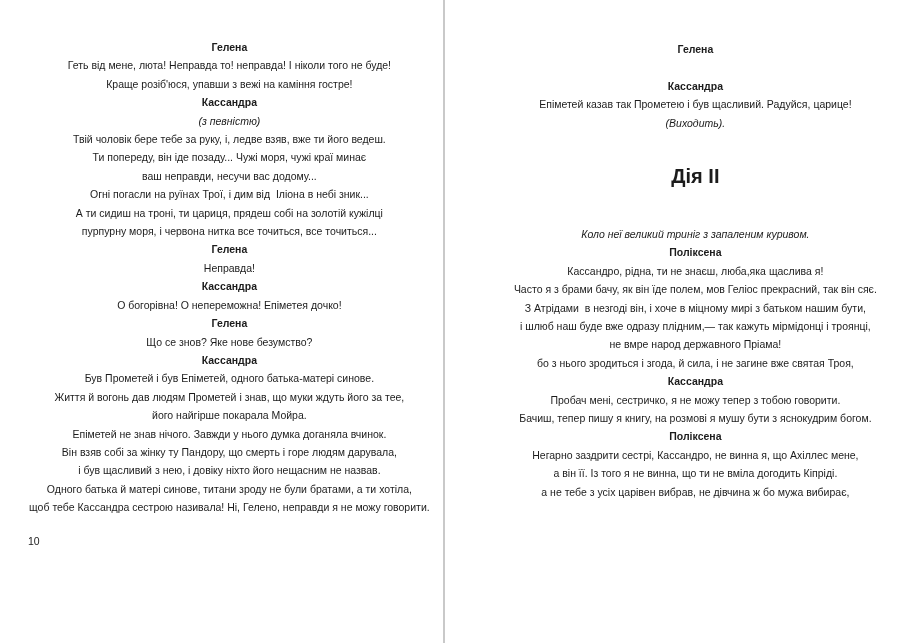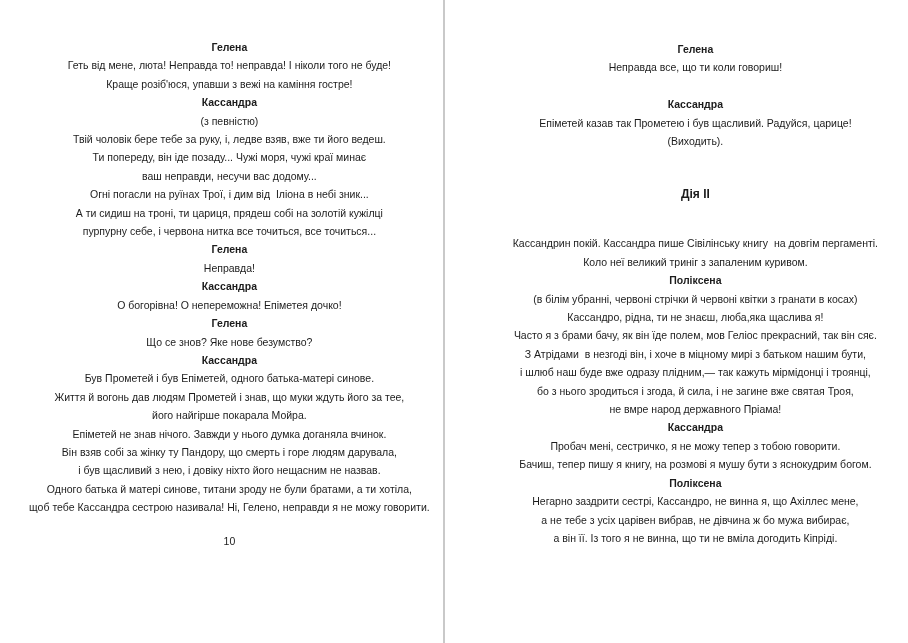--- a/index.html
+++ b/index.html
@@ -20,47 +20,47 @@
   .divider{width:2px;height:643px;background:var(--divider);flex-shrink:0;}
   .page-right{width:455px;padding:40px 6px 0 60px;}
   .line{
     text-align:center;
     font-size:10.5px;
     line-height:18.4px;
     white-space:pre;
     color:var(--text);
   }
   .line.name{font-weight:700;}
-  .line.stage{}
+  .line.stage{font-style:italic;}
   .line.heading{
-    font-size:12px;font-weight:700;line-height:20px;
-    margin:34px 0 30px 0;
+    font-size:20px;font-weight:700;line-height:20px;
+    margin:34px 0 39px 0;
   }
   .line.blank{height:18.4px;}
   .page-number{
-    text-align:center;font-size:10.5px;margin-top:18px;color:var(--text);
+    text-align:left;font-size:10.5px;margin-top:18px;color:var(--text);
   }
 </style>
 </head>
 <body>
 
 <div class="viewer">
   <div class="page page-left">
     <div class="page-content">
         <div class="line name">Гелена</div>
         <div class="line dialogue">Геть від мене, люта! Неправда то! неправда! І ніколи того не буде!</div>
         <div class="line dialogue">Краще розіб'юся, упавши з вежі на каміння гостре!</div>
         <div class="line name">Кассандра</div>
         <div class="line stage">(з певністю)</div>
         <div class="line dialogue">Твій чоловік бере тебе за руку, і, ледве взяв, вже ти його ведеш.</div>
         <div class="line dialogue">Ти попереду, він іде позаду... Чужі моря, чужі краї минає</div>
         <div class="line dialogue">ваш неправди, несучи вас додому...</div>
         <div class="line dialogue">Огні погасли на руїнах Трої, і дим від  Іліона в небі зник...</div>
         <div class="line dialogue">А ти сидиш на троні, ти цариця, прядеш собі на золотій кужілці</div>
-        <div class="line dialogue">пурпурну себе, і червона нитка все точиться, все точиться...</div>
+        <div class="line dialogue">пурпурну моря, і червона нитка все точиться, все точиться...</div>
         <div class="line name">Гелена</div>
         <div class="line dialogue">Неправда!</div>
         <div class="line name">Кассандра</div>
         <div class="line dialogue">О богорівна! О непереможна! Епіметея дочко!</div>
         <div class="line name">Гелена</div>
         <div class="line dialogue">Що се знов? Яке нове безумство?</div>
         <div class="line name">Кассандра</div>
         <div class="line dialogue">Був Прометей і був Епіметей, одного батька-матері синове.</div>
         <div class="line dialogue">Життя й вогонь дав людям Прометей і знав, що муки ждуть його за тее,</div>
         <div class="line dialogue">його найгірше покарала Мойра.</div>
@@ -71,38 +71,35 @@
         <div class="line dialogue">щоб тебе Кассандра сестрою називала! Ні, Гелено, неправди я не можу говорити.</div>
       </div>
     <div class="page-number">10</div>
   </div>
 
   <div class="divider"></div>
 
   <div class="page page-right">
     <div class="page-content">
         <div class="line name">Гелена</div>
-        <div class="line dialogue">Неправда все, що ти коли говориш!</div>
         <div class="line blank"></div>
         <div class="line name">Кассандра</div>
         <div class="line dialogue">Епіметей казав так Прометею і був щасливий. Радуйся, царице!</div>
         <div class="line stage">(Виходить).</div>
         <div class="line heading">Дія II</div>
-        <div class="line stage">Кассандрин покій. Кассандра пише Сівілінську книгу  на довгім пергаменті.</div>
         <div class="line stage">Коло неї великий триніг з запаленим куривом.</div>
         <div class="line name">Поліксена</div>
-        <div class="line stage">(в білім убранні, червоні стрічки й червоні квітки з гранати в косах)</div>
         <div class="line dialogue">Кассандро, рідна, ти не знаєш, люба,яка щаслива я!</div>
         <div class="line dialogue">Часто я з брами бачу, як він їде полем, мов Геліос прекрасний, так він сяє.</div>
         <div class="line dialogue">З Атрідами  в незгоді він, і хоче в міцному мирі з батьком нашим бути,</div>
         <div class="line dialogue">і шлюб наш буде вже одразу плідним,— так кажуть мірмідонці і троянці,</div>
+        <div class="line dialogue">не вмре народ державного Пріама!</div>
         <div class="line dialogue">бо з нього зродиться і згода, й сила, і не загине вже святая Троя,</div>
-        <div class="line dialogue">не вмре народ державного Пріама!</div>
         <div class="line name">Кассандра</div>
         <div class="line dialogue">Пробач мені, сестричко, я не можу тепер з тобою говорити.</div>
         <div class="line dialogue">Бачиш, тепер пишу я книгу, на розмові я мушу бути з яснокудрим богом.</div>
         <div class="line name">Поліксена</div>
         <div class="line dialogue">Негарно заздрити сестрі, Кассандро, не винна я, що Ахіллес мене,</div>
+        <div class="line dialogue">а він її. Із того я не винна, що ти не вміла догодить Кіпріді.</div>
         <div class="line dialogue">а не тебе з усіх царівен вибрав, не дівчина ж бо мужа вибирає,</div>
-        <div class="line dialogue">а він її. Із того я не винна, що ти не вміла догодить Кіпріді.</div>
       </div>
   </div>
 </div>
 
 </body></html>

